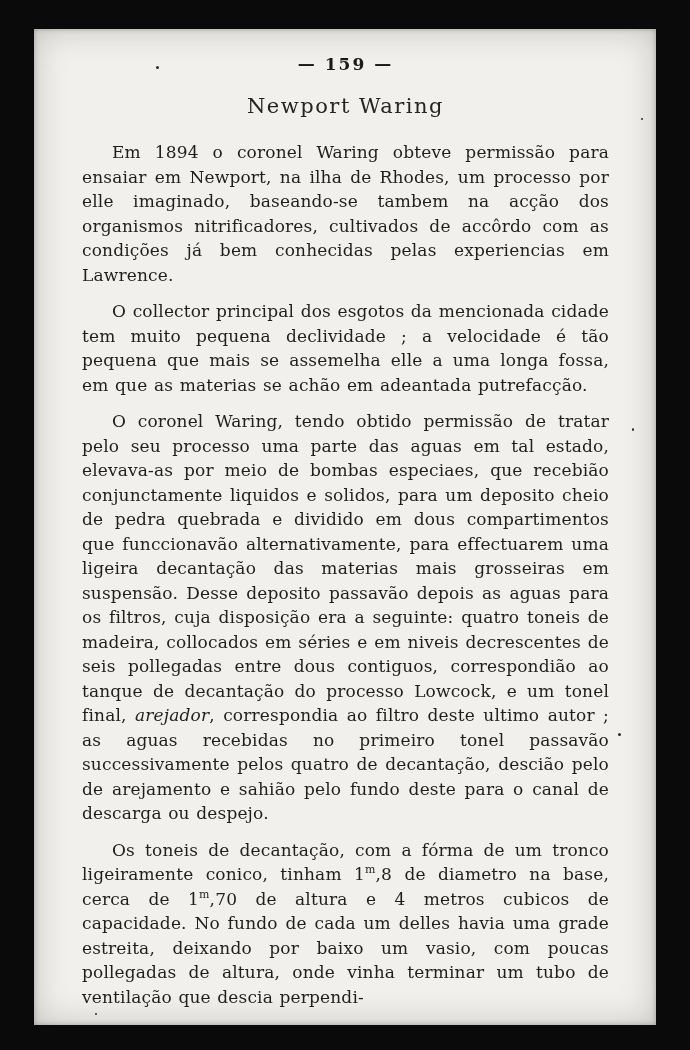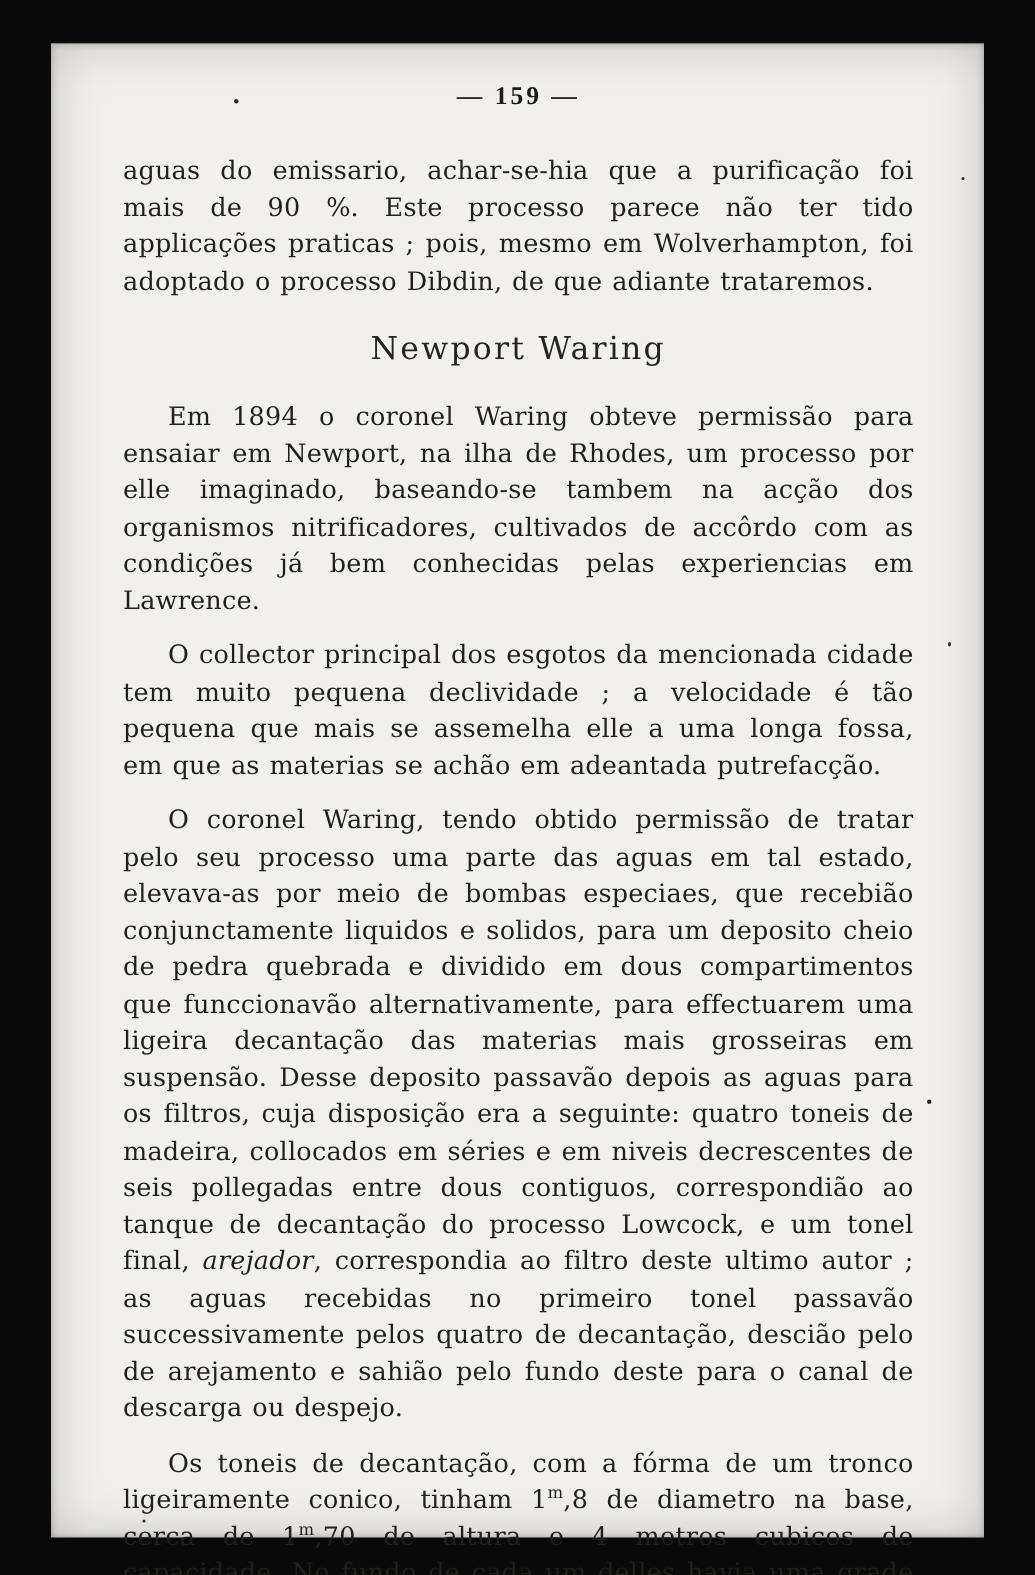--- a/index.html
+++ b/index.html
@@ -26,23 +26,22 @@
       inset 0 0 34px rgba(0,0,0,0.20),
       inset 0 0 5px rgba(0,0,0,0.25);
     padding: 25px 47px 0 48px;
     color: #211f1c;
   }
   .page-number {
     text-align: center;
     font-size: 17px;
     font-weight: bold;
     letter-spacing: 2px;
-    margin-bottom: 28px;
+    margin-bottom: 9px;
     color: #1c1a18;
-    font-family: Liberation Serif, serif;
   }
   .heading {
     text-align: center;
     font-size: 21px;
     font-weight: normal;
     letter-spacing: 1.5px;
     margin: 20px 0 22px 0;
     color: #262420;
   }
   p.body {
@@ -73,21 +72,20 @@
   .speck.s5 { left: 95px;  top: 1013px; width: 2px; height: 2px; }
 </style>
 </head>
 <body>
 
 <div class="scan-frame">
   <div class="page">
 
     <div class="page-number">— 159 —</div>
 
-    <p class="body noindent">aguas do emissario, achar-se-hia que a purificação foi mais de 90 %. Este processo parece não ter tido applicações praticas ; pois, mesmo em Wolverhampton, foi adoptado o processo Dibdin, de que adiante trataremos.</p>
 
     <h2 class="heading">Newport Waring</h2>
 
     <p class="body indent">Em 1894 o coronel Waring obteve permissão para ensaiar em Newport, na ilha de Rhodes, um processo por elle imaginado, baseando-se tambem na acção dos organismos nitrificadores, cultivados de accôrdo com as condições já bem conhecidas pelas experiencias em Lawrence.</p>
 
     <p class="body indent">O collector principal dos esgotos da mencionada cidade tem muito pequena declividade ; a velocidade é tão pequena que mais se assemelha elle a uma longa fossa, em que as materias se achão em adeantada putrefacção.</p>
 
     <p class="body indent"><span>O coronel Waring, tendo obtido permissão de tratar pelo seu processo uma parte das aguas em tal estado, elevava-as por meio de bombas especiaes, que recebião conjunctamente liquidos e solidos, para um deposito cheio de pedra quebrada e dividido em dous compartimentos que funccionavão alternativamente, para effectuarem uma ligeira decantação das materias mais grosseiras em suspensão. Desse deposito passavão depois as aguas para os filtros, cuja disposição era a seguinte: quatro toneis de madeira, collocados em séries e em niveis decrescentes de seis pollegadas entre dous contiguos, correspondião ao tanque de decantação do processo Lowcock, e um tonel final, </span><em>arejador</em><span>, correspondia ao filtro deste ultimo autor ; as aguas recebidas no primeiro tonel passavão successivamente pelos quatro de decantação, descião pelo de arejamento e sahião pelo fundo deste para o canal de descarga ou despejo.</span></p>
 
     <p class="body indent"><span>Os toneis de decantação, com a fórma de um tronco ligeiramente conico, tinham 1</span><sup>m</sup><span>,8 de diametro na base, cerca de 1</span><sup>m</sup><span>,70 de altura e 4 metros cubicos de capacidade. No fundo de cada um delles havia uma grade estreita, deixando por baixo um vasio, com poucas pollegadas de altura, onde vinha terminar um tubo de ventilação que descia perpendi-</span></p>

